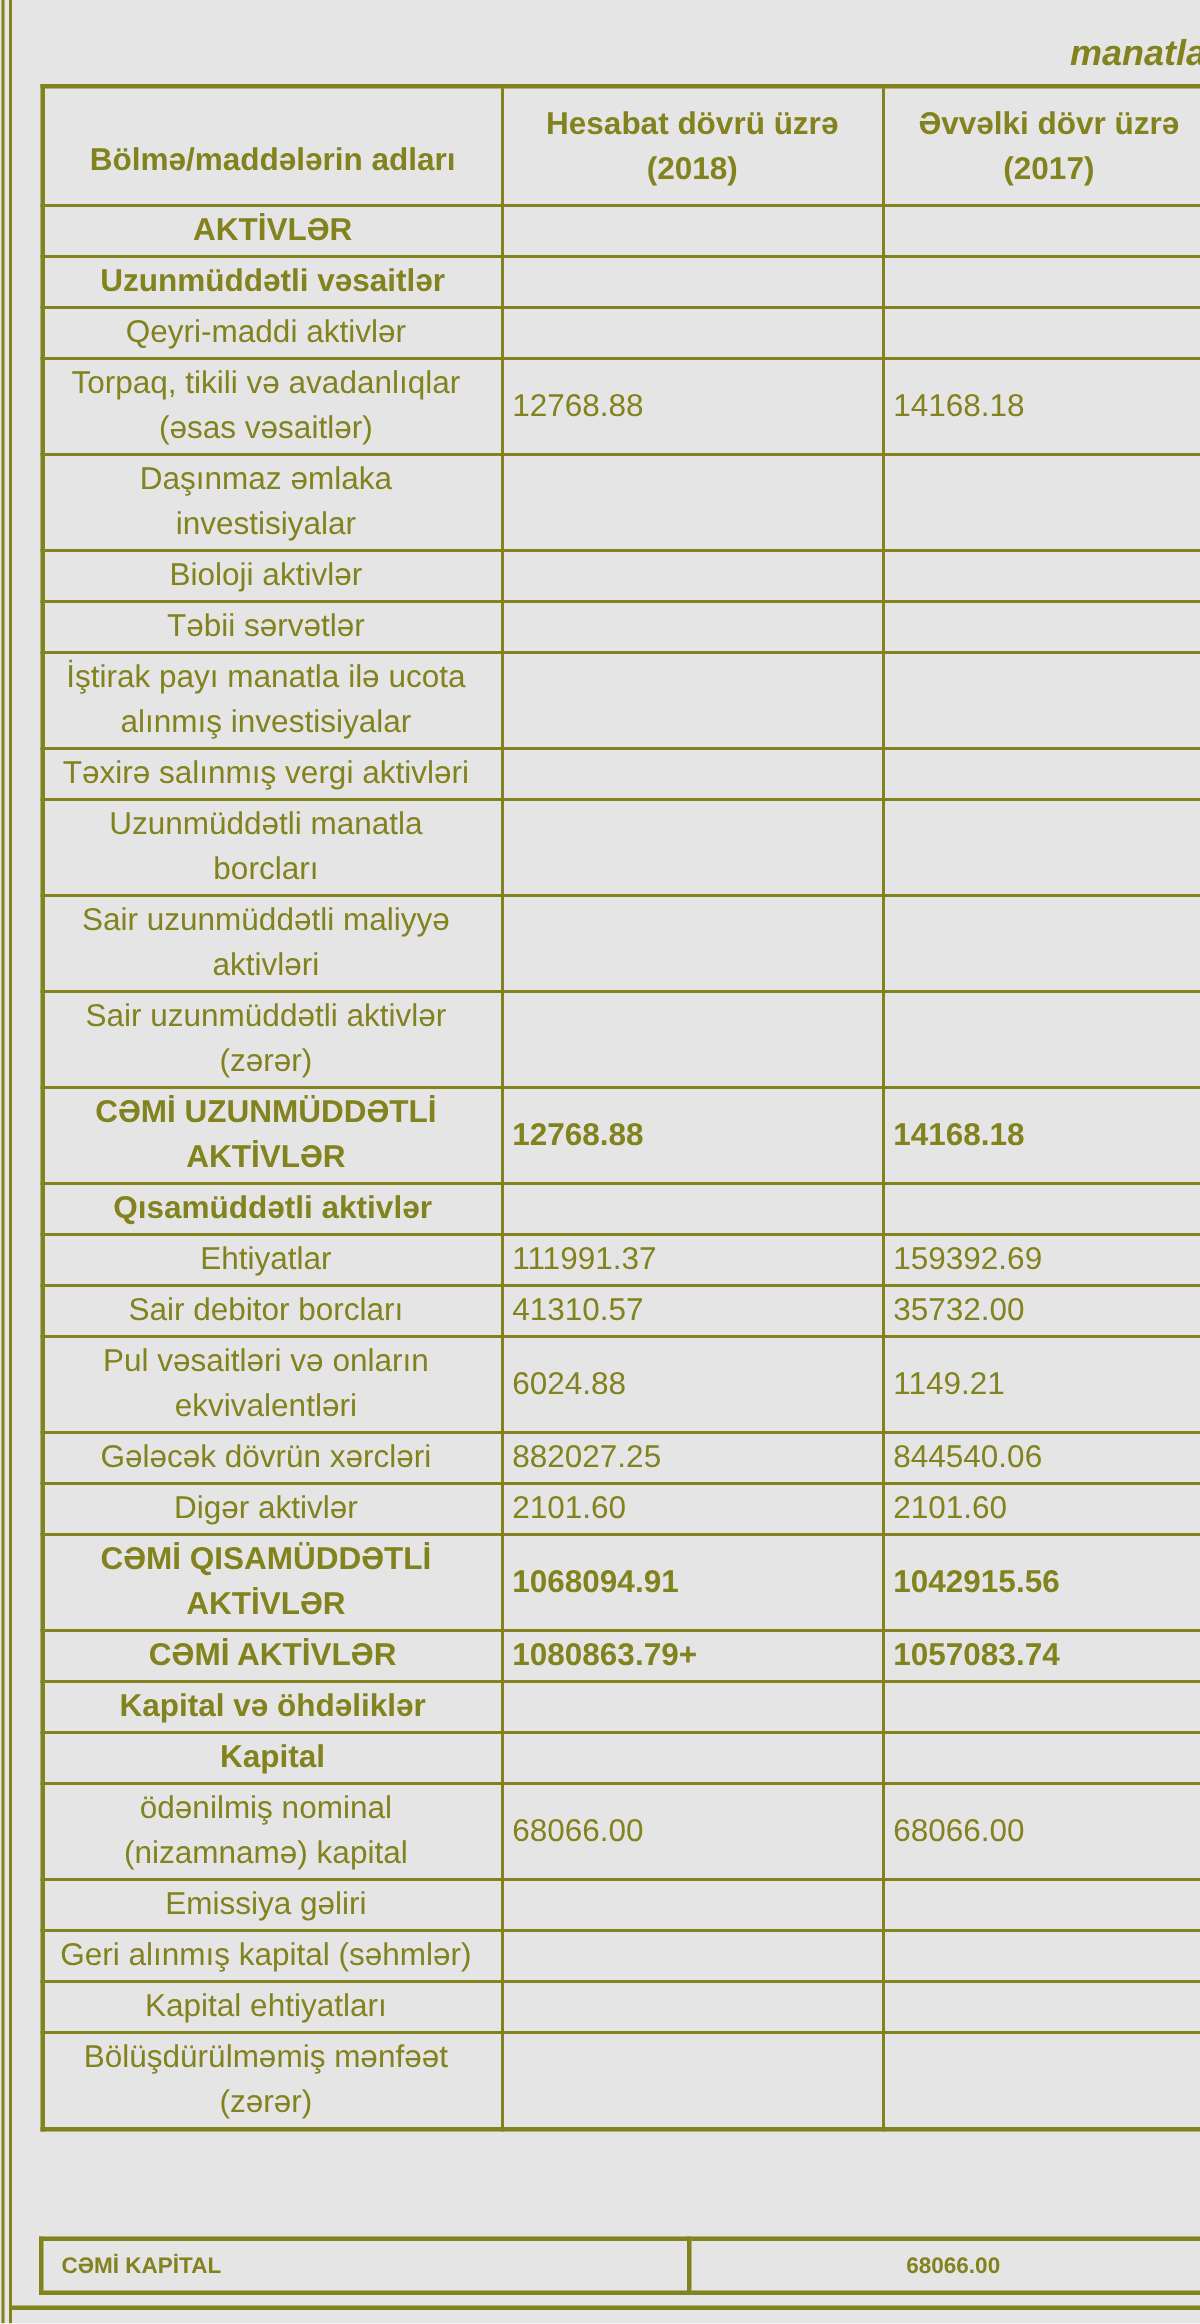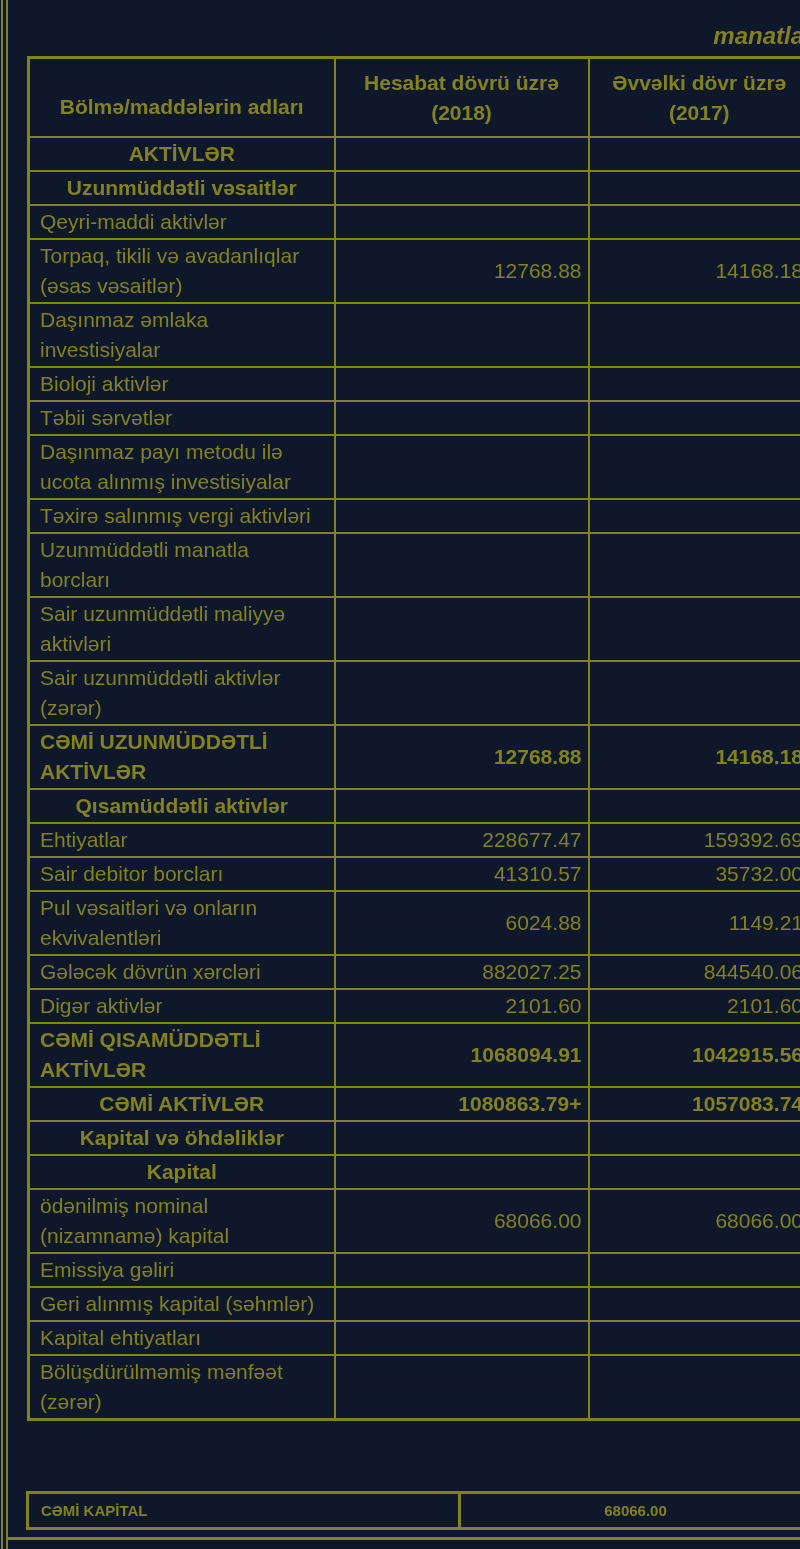--- a/index.html
+++ b/index.html
@@ -2,21 +2,21 @@
 <html><head>
 <meta charset="utf-8">
 <style>
   :root{
     --olive:#82821e;
   }
   html,body{margin:0;padding:0;background:#ffffff;}
   .page{
     position:relative;
     width:800px;height:1549px;
-    background:#0f172a;
+    background:#e5e5e5;
     overflow:hidden;
     font-family:"Liberation Sans", sans-serif;
     color:var(--olive);
   }
   .left-double-line{
     position:absolute;left:1px;top:0;height:1549px;width:3px;
     border-left:2px solid var(--olive);
     border-right:2px solid var(--olive);
   }
   .bottom-line{
@@ -42,22 +42,22 @@
     vertical-align:middle;
     overflow:hidden;
   }
   table.main th{
     font-weight:bold;text-align:center;
     height:61px;
     padding:2px 6px;
   }
   table.main th.col-label{vertical-align:bottom;padding-bottom:14px;}
   table.main td{height:30px;padding:1px 6px;}
-  table.main td.label{text-align:left;padding:1px 19px 1px 10px;}
-  table.main td.val{text-align:right;}
+  table.main td.label{text-align:center;padding:1px 19px 1px 10px;}
+  table.main td.val{text-align:left;}
   tr.section td.label{text-align:center;font-weight:bold;padding:1px 6px;}
   tr.total-left{font-weight:bold;}
   tr.total-center{font-weight:bold;}
   tr.total-center td.label{text-align:center;padding:1px 6px;}
   table.footer{
     position:absolute;left:26px;top:1491px;
     width:784px;
     table-layout:fixed;
     border-collapse:collapse;
     border:3px solid var(--olive);
@@ -123,21 +123,21 @@
           <td class="label">Bioloji aktivlər</td>
           <td class="val"></td>
           <td class="val"></td>
         </tr>
         <tr class="item">
           <td class="label">Təbii sərvətlər</td>
           <td class="val"></td>
           <td class="val"></td>
         </tr>
         <tr class="item">
-          <td class="label">Daşınmaz payı metodu ilə ucota alınmış investisiyalar</td>
+          <td class="label">İştirak payı manatla ilə ucota alınmış investisiyalar</td>
           <td class="val"></td>
           <td class="val"></td>
         </tr>
         <tr class="item">
           <td class="label">Təxirə salınmış vergi aktivləri</td>
           <td class="val"></td>
           <td class="val"></td>
         </tr>
         <tr class="item">
           <td class="label">Uzunmüddətli manatla borcları</td>
@@ -159,21 +159,21 @@
           <td class="val">12768.88</td>
           <td class="val">14168.18</td>
         </tr>
         <tr class="section">
           <td class="label">Qısamüddətli aktivlər</td>
           <td class="val"></td>
           <td class="val"></td>
         </tr>
         <tr class="item">
           <td class="label">Ehtiyatlar</td>
-          <td class="val">228677.47</td>
+          <td class="val">111991.37</td>
           <td class="val">159392.69</td>
         </tr>
         <tr class="item">
           <td class="label">Sair debitor borcları</td>
           <td class="val">41310.57</td>
           <td class="val">35732.00</td>
         </tr>
         <tr class="item">
           <td class="label">Pul vəsaitləri və onların ekvivalentləri</td>
           <td class="val">6024.88</td>

